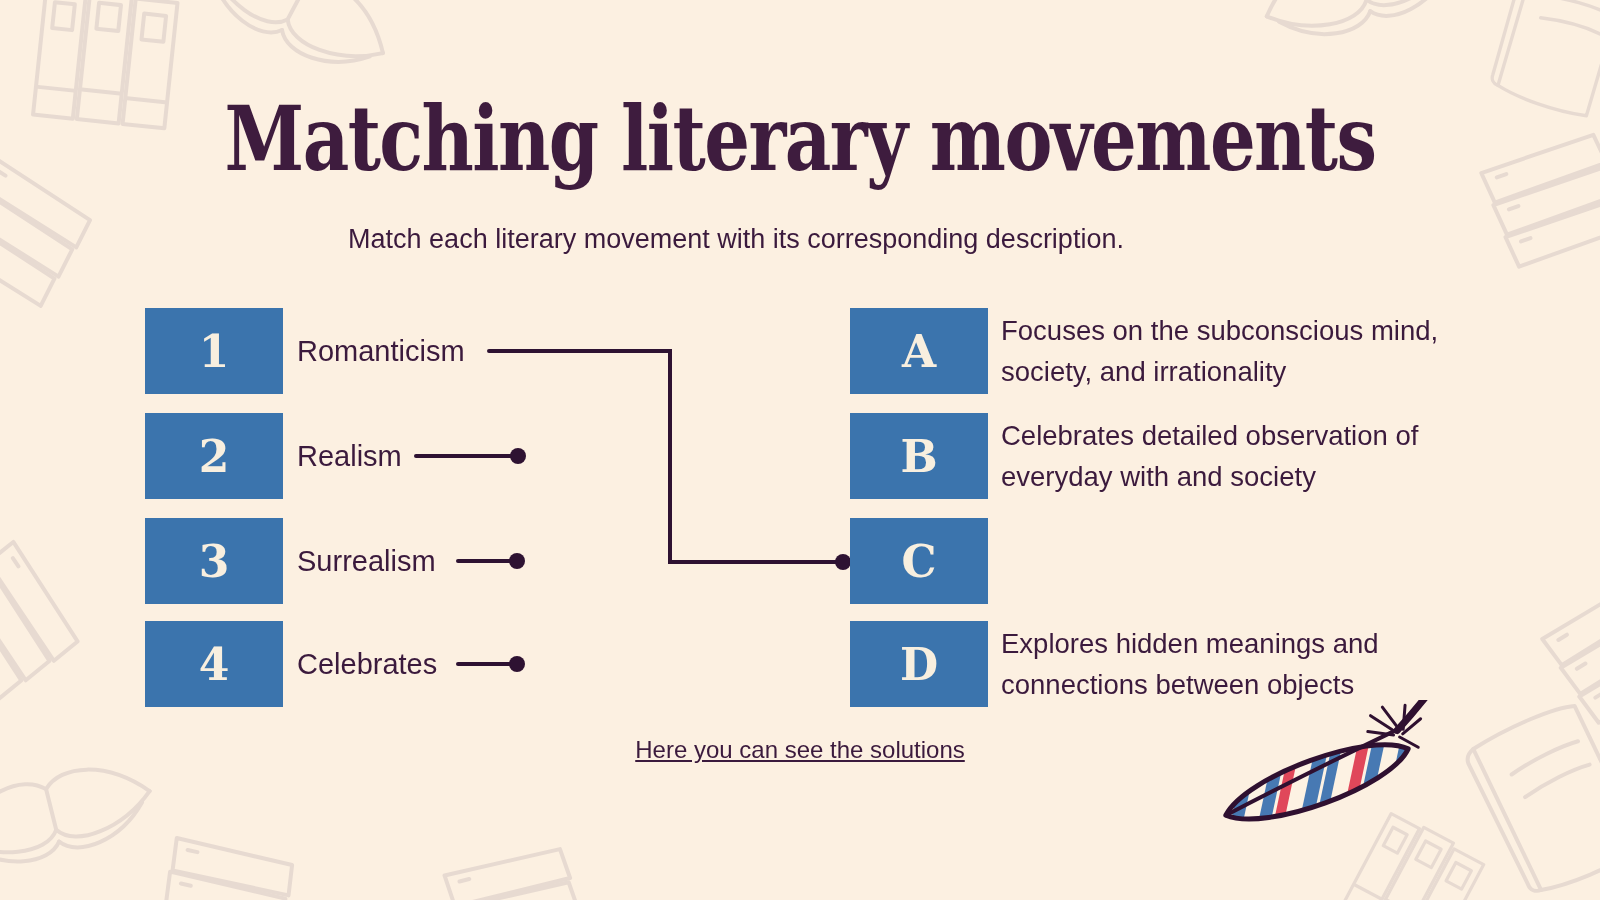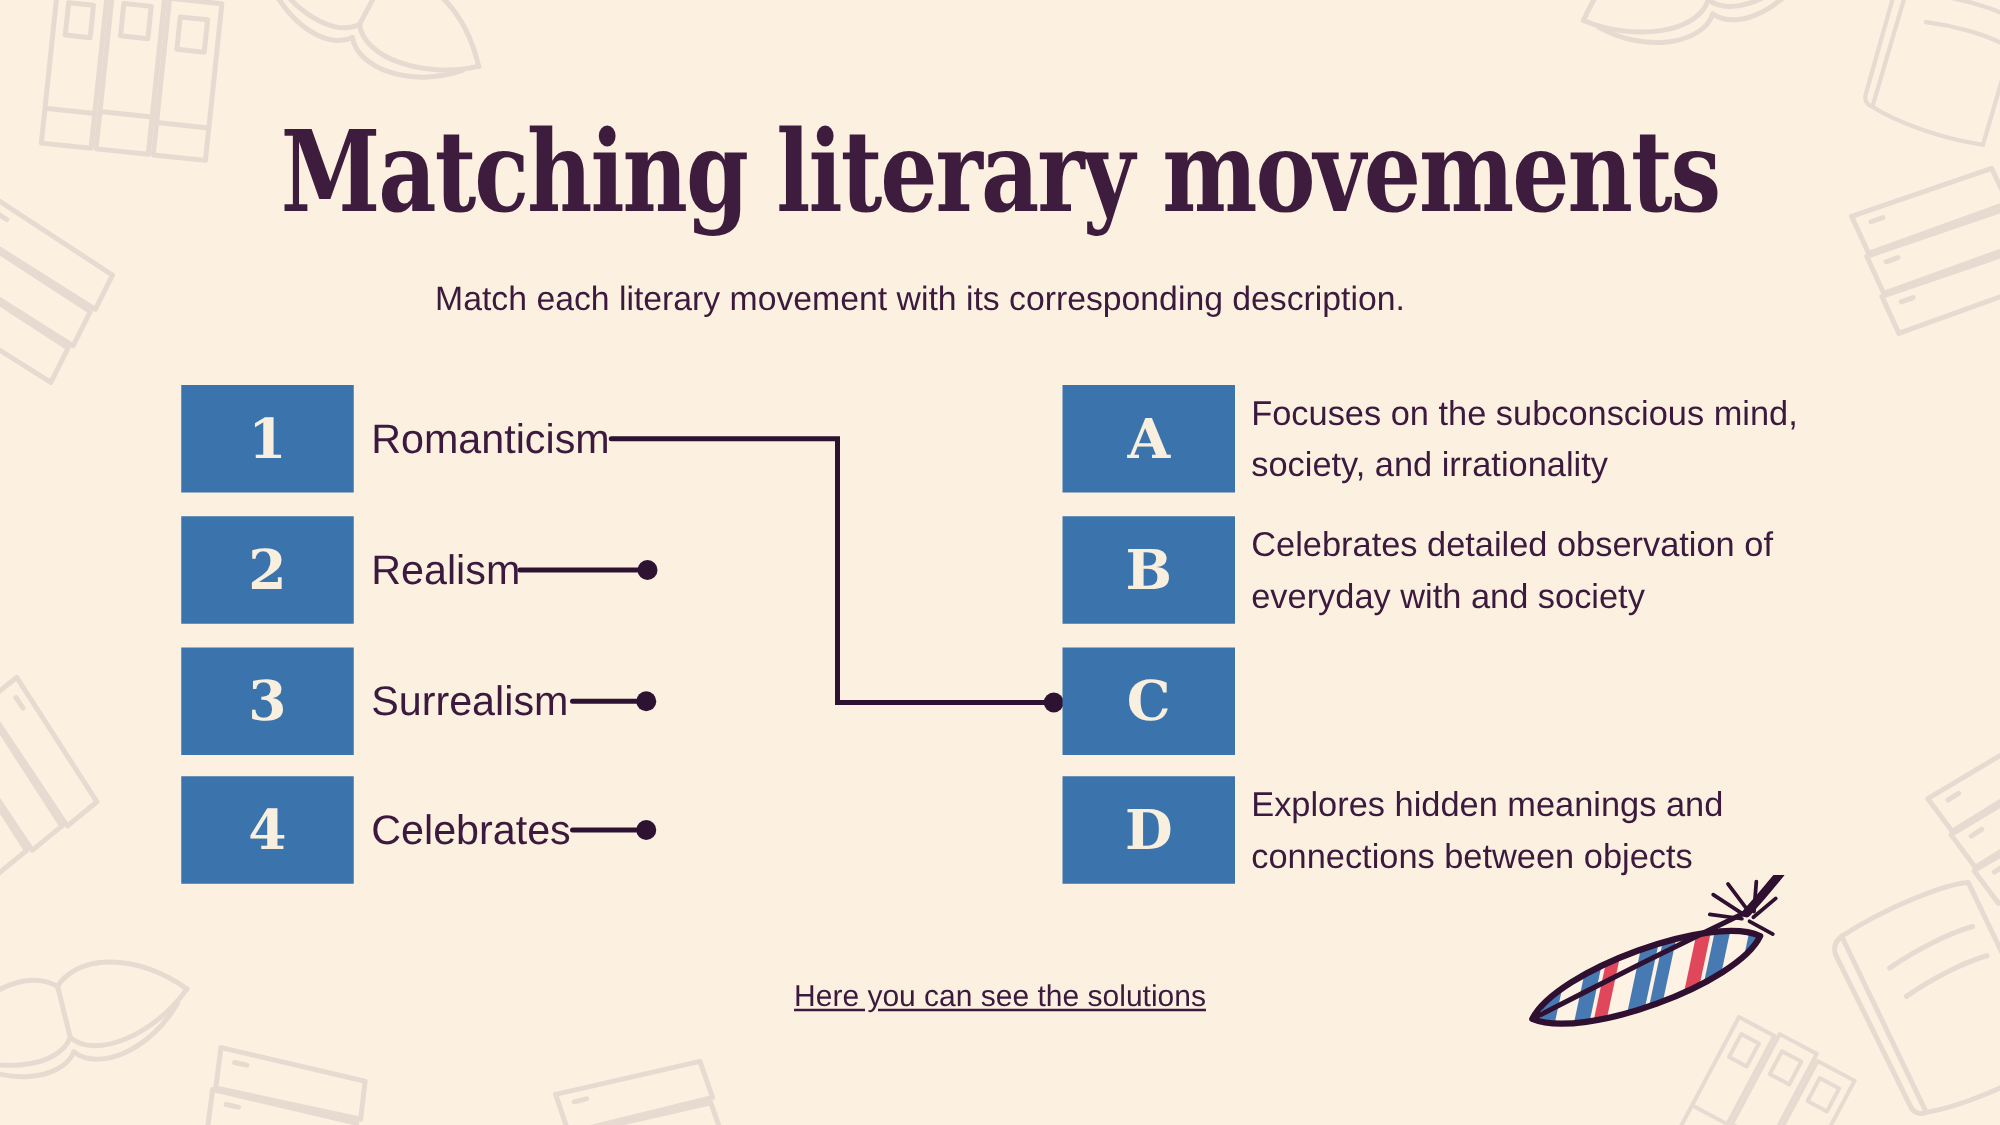--- a/index.html
+++ b/index.html
@@ -33,26 +33,26 @@
   .connectors{position:absolute;left:0;top:0;width:1600px;height:900px;z-index:1;}
   .connectors path{stroke:var(--connector);stroke-width:4;fill:none;stroke-linecap:round;}
   .connectors circle{fill:var(--connector);}
 
   .row{position:absolute;display:flex;align-items:center;height:86px;z-index:2;}
   .num-box{
     width:138px;height:86px;background:var(--box-blue);flex:0 0 auto;
     display:flex;align-items:center;justify-content:center;
     font-family:"DejaVu Serif",serif;font-weight:bold;font-size:44px;color:var(--box-text);
   }
-  .m-label{margin-left:14px;font-size:33px;color:var(--text-purple);white-space:nowrap;}
+  .m-label{margin-left:14px;font-size:29px;color:var(--text-purple);white-space:nowrap;}
   .desc{margin-left:13px;display:flex;flex-direction:column;justify-content:center;}
   .desc div{font-size:27.5px;line-height:41px;color:var(--text-purple);white-space:nowrap;}
 
   .solutions{
-    position:absolute;top:784px;left:0;width:1600px;text-align:center;z-index:2;
+    position:absolute;top:736px;left:0;width:1600px;text-align:center;z-index:2;
     font-size:24px;color:var(--text-purple);
   }
   .solutions a{color:var(--text-purple);text-decoration:underline;cursor:pointer;}
 
   .feather{position:absolute;left:1212px;top:700px;z-index:2;}
 </style>
 </head>
 <body>
 
 <div class="stage">

